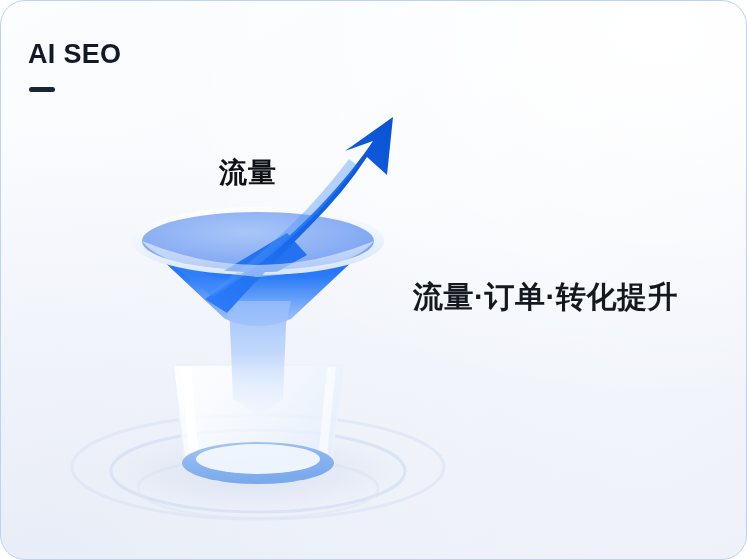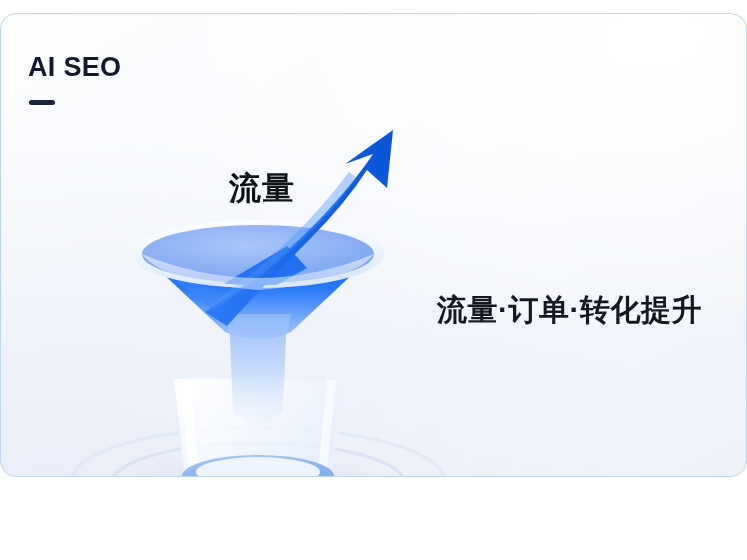--- a/index.html
+++ b/index.html
@@ -8,30 +8,29 @@
     background: #ffffff;
   }
   body {
     font-family: "Liberation Sans", sans-serif;
   }
 
   
   .card {
     position: relative;
     width: 747px;
-    height: 464px;
+    height: 560px;
     box-sizing: border-box;
-    border-radius: 16px;
+    border-radius: 25px;
     border: 1px solid #bdd4ee;
     overflow: hidden;
     background:
       radial-gradient(125% 115% at 88% 6%,  #ffffff 0%,   rgba(255,255,255,0) 58%),
       radial-gradient(135% 125% at 6% 100%, #e9edf7 0%,   rgba(233,237,247,0) 62%),
       linear-gradient(152deg, #fcfdff 0%, #f8fafd 42%, #f2f5fb 72%, #eef1f8 100%);
-    margin-top: 13px;
   }
 
   
   .heading {
     position: absolute;
     left: 27px;
     top: 40px;
     font-size: 27px;
     font-weight: bold;
     letter-spacing: 0.3px;
@@ -44,21 +43,21 @@
     top: 86px;
     width: 26px;
     height: 5px;
     border-radius: 2.5px;
     background: #1c2439;
   }
 
   
   .tagline {
     position: absolute;
-    left: 436px;
+    left: 412px;
     top: 278px;
     font-size: 30px;
     font-weight: bold;
     letter-spacing: 0.5px;
     color: #14181f;
     line-height: 1.2;
     white-space: nowrap;
   }
 
   
@@ -73,23 +72,23 @@
 
   
   .label {
     position: absolute;
     font-weight: bold;
     color: #0e1116;
     white-space: nowrap;
     line-height: 1;
   }
   .label-traffic {
-    left: 228px;
+    left: 218px;
     top: 158px;
-    font-size: 32px;
+    font-size: 28px;
     letter-spacing: 1px;
   }
   .label-conversion {
     left: 226px;
     top: 437px;
     font-size: 31px;
     letter-spacing: 1px;
   }
 </style>
 </head>

